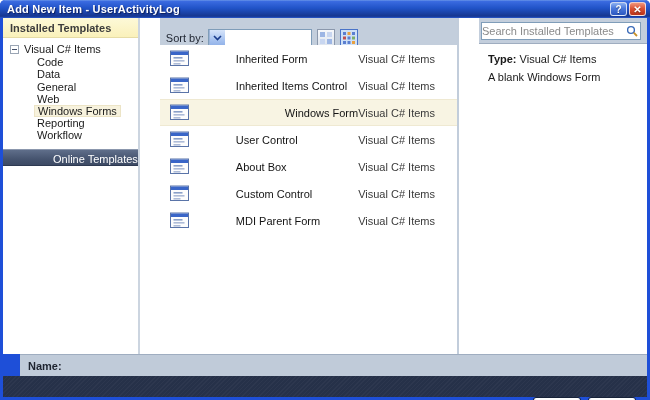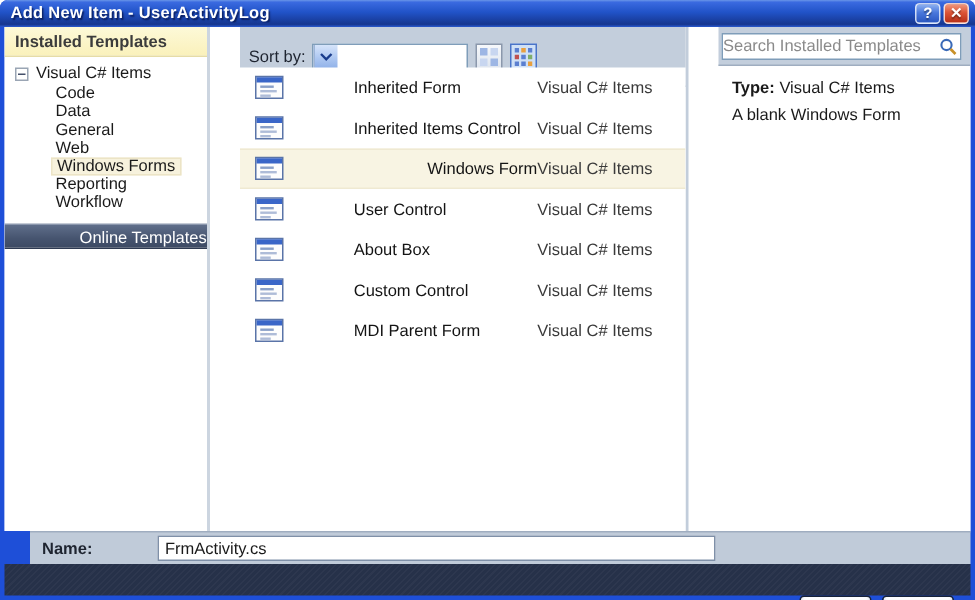--- a/index.html
+++ b/index.html
@@ -325,21 +325,20 @@
           <span>Visual C# Items</span>
         </div>
         <div class="desc">A blank Windows Form</div>
       </div>
     </div>
 
   </div>
 
   <div class="name-row">
     <span class="name-label">Name:</span>
-    <input class="name-input" type="text" value="FrmActivity.cs" style="">
   </div>
 
   <div class="footer">
     <button class="xp-btn">Add</button>
     <button class="xp-btn">Cancel</button>
   </div>
 
 </div>
 
 </body></html>

